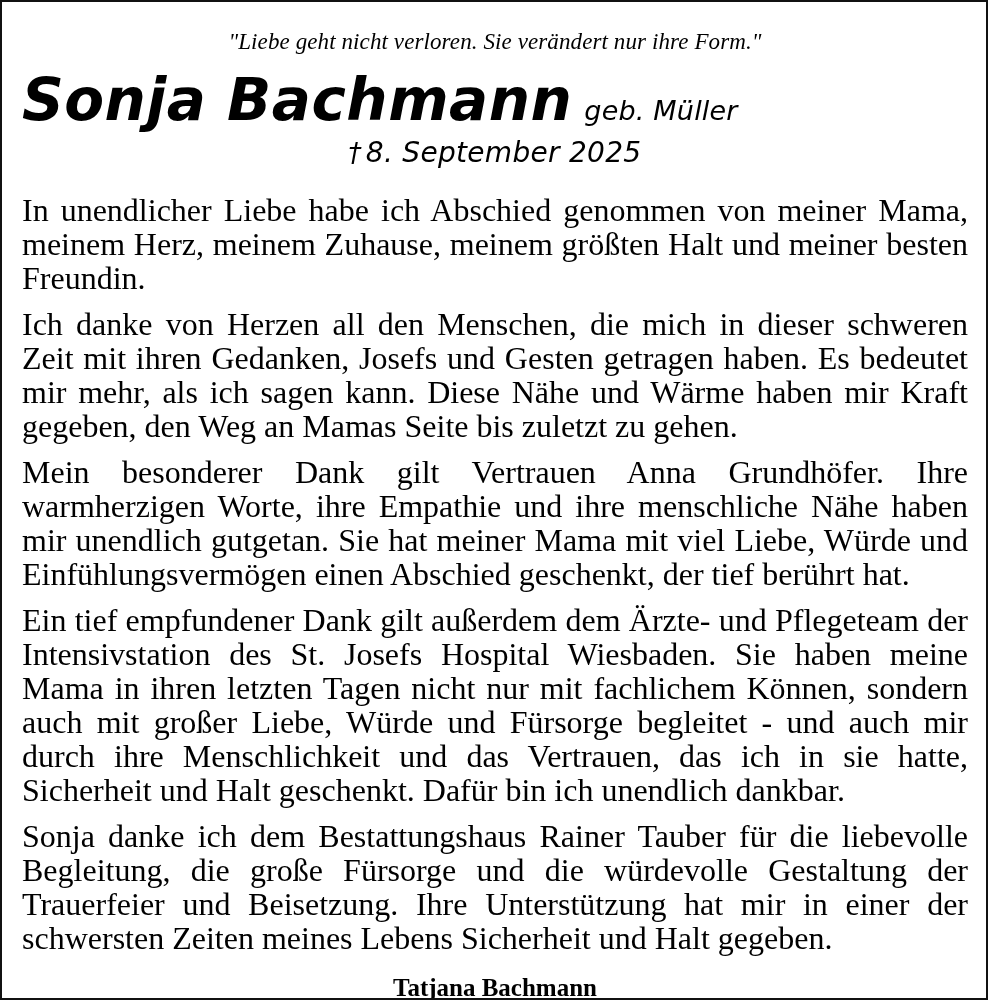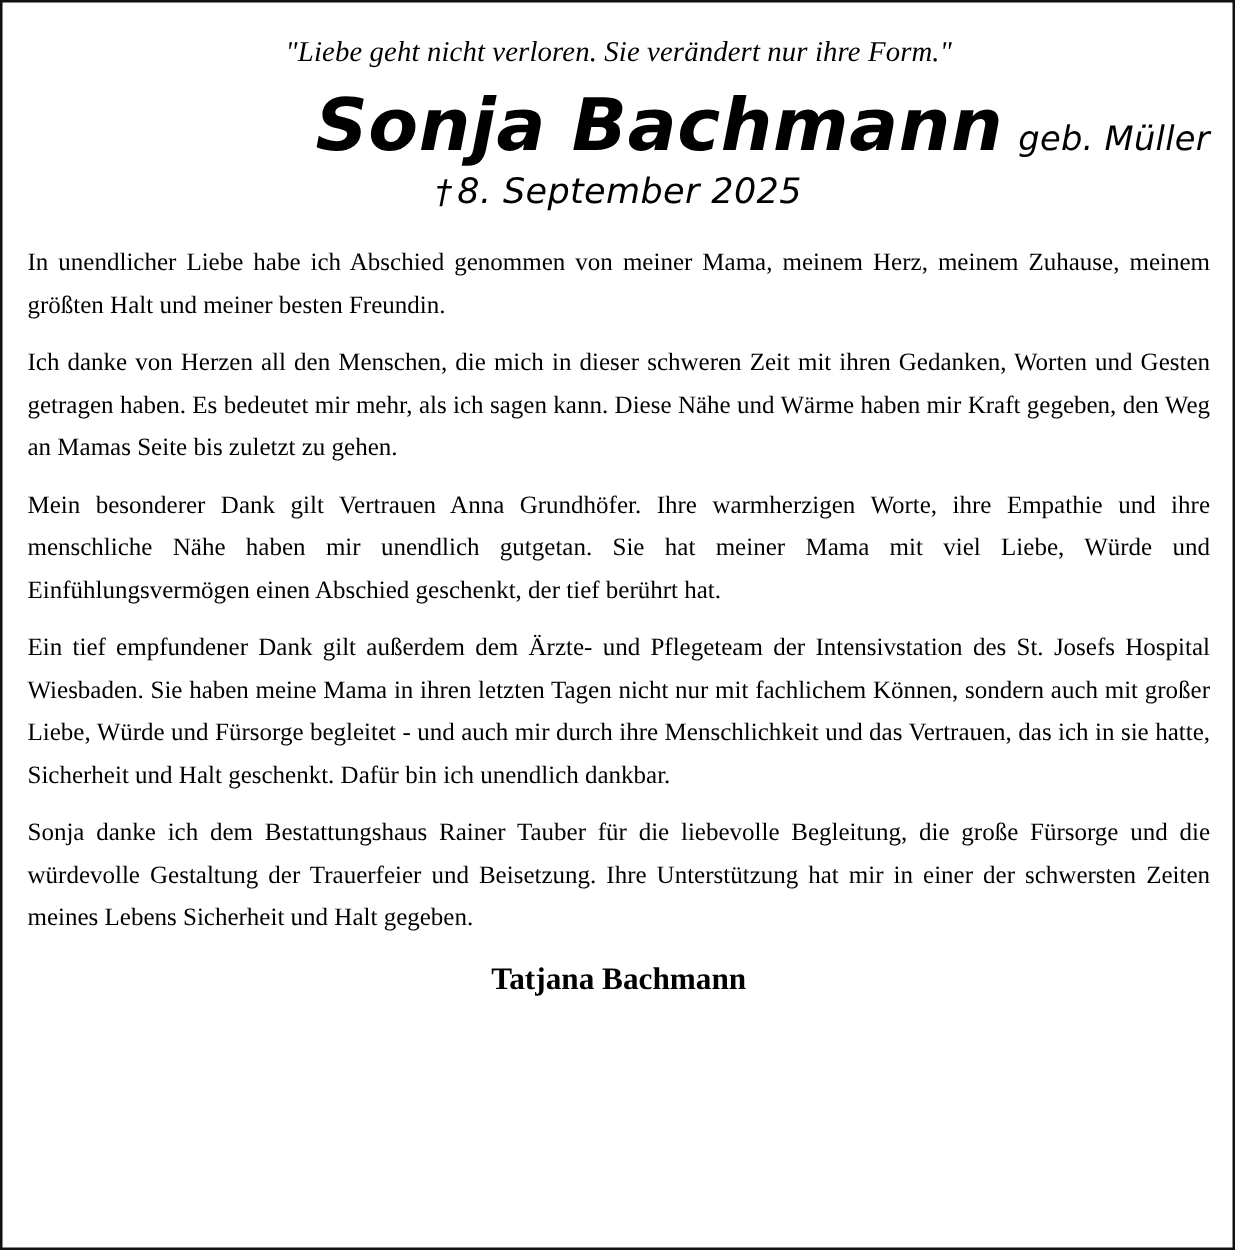--- a/index.html
+++ b/index.html
@@ -37,21 +37,21 @@
     font-family: "Liberation Serif", "DejaVu Serif", serif;
     font-style: italic;
     font-size: 23px;
     line-height: 1.2;
     letter-spacing: 0.1px;
     margin: 0 0 14px 0;
     white-space: nowrap;
   }
 
   .name-line {
-    text-align: right;
+    text-align: left;
     margin: 0 0 8px 0;
     white-space: nowrap;
   }
   .name-main {
     font-family: "DejaVu Sans", sans-serif;
     font-style: italic;
     font-weight: 700;
     font-size: 58px;
     line-height: 1.05;
     letter-spacing: 0.5px;
@@ -81,21 +81,21 @@
   .cross-sym {
     font-family: "DejaVu Sans", sans-serif;
     font-style: italic;
     font-size: 26px;
     margin-right: 4px;
   }
 
   
   .body-text p {
     font-family: "Liberation Serif", "DejaVu Serif", serif;
-    font-size: 20px;
+    font-size: 32px;
     line-height: 34px;
     text-align: justify;
     text-justify: inter-word;
     margin: 0 0 12px 0;
     hyphens: none;
   }
   .body-text p:last-child { margin-bottom: 0; }
 
   
   .signature {
@@ -127,21 +127,21 @@
     <div class="name-line">
       <span class="name-main">Sonja Bachmann</span><span class="name-maiden">geb. Müller</span>
     </div>
 
     <div class="death-date">
       <span class="cross-sym">†</span><span>8. September 2025</span>
     </div>
 
     <div class="body-text">
       <p>In unendlicher Liebe habe ich Abschied genommen von meiner Mama, meinem Herz, meinem Zuhause, meinem größten Halt und meiner besten Freundin.</p>
-      <p>Ich danke von Herzen all den Menschen, die mich in dieser schweren Zeit mit ihren Gedanken, Worten und Gesten getragen haben. Es bedeutet mir mehr, als ich sagen kann. Diese Nähe und Wärme haben mir Kraft gegeben, den Weg an Mamas Seite bis zuletzt zu gehen.</p>
+      <p>Ich danke von Herzen all den Menschen, die mich in dieser schweren Zeit mit ihren Gedanken, Josefs und Gesten getragen haben. Es bedeutet mir mehr, als ich sagen kann. Diese Nähe und Wärme haben mir Kraft gegeben, den Weg an Mamas Seite bis zuletzt zu gehen.</p>
       <p>Mein besonderer Dank gilt Vertrauen Anna Grundhöfer. Ihre warmherzigen Worte, ihre Empathie und ihre menschliche Nähe haben mir unendlich gutgetan. Sie hat meiner Mama mit viel Liebe, Würde und Einfühlungsvermögen einen Abschied geschenkt, der tief berührt hat.</p>
       <p>Ein tief empfundener Dank gilt außerdem dem Ärzte- und Pflegeteam der Intensivstation des St. Josefs Hospital Wiesbaden. Sie haben meine Mama in ihren letzten Tagen nicht nur mit fachlichem Können, sondern auch mit großer Liebe, Würde und Fürsorge begleitet - und auch mir durch ihre Menschlichkeit und das Vertrauen, das ich in sie hatte, Sicherheit und Halt geschenkt. Dafür bin ich unendlich dankbar.</p>
       <p>Sonja danke ich dem Bestattungshaus Rainer Tauber für die liebevolle Begleitung, die große Fürsorge und die würdevolle Gestaltung der Trauerfeier und Beisetzung. Ihre Unterstützung hat mir in einer der schwersten Zeiten meines Lebens Sicherheit und Halt gegeben.</p>
     </div>
 
     <div class="signature">
       <div class="signer">Tatjana Bachmann</div>
     </div>
 
   </div>

